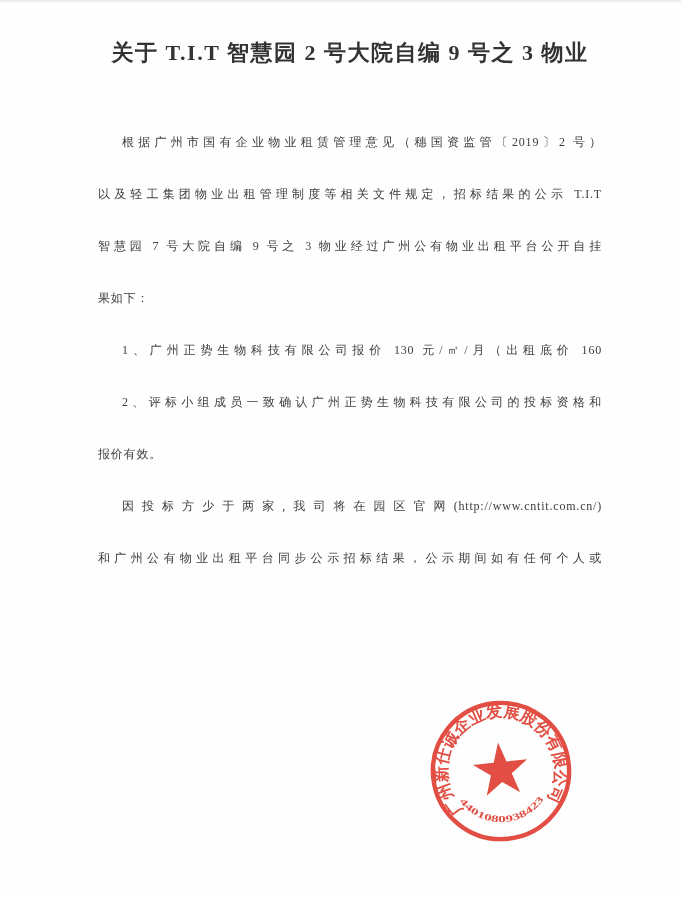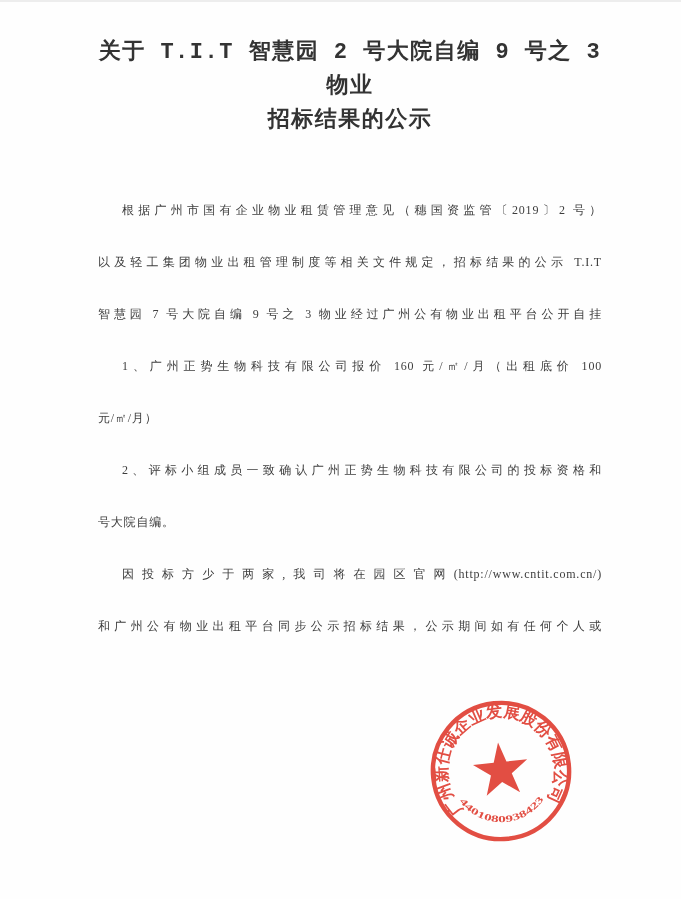--- a/index.html
+++ b/index.html
@@ -19,21 +19,20 @@
     padding: 0 79px 0 98px;
   }
   .doc-title {
     margin-top: 34px;
     text-align: center;
     font-size: 22px;
     font-weight: bold;
     line-height: 34px;
     letter-spacing: 1.5px;
     color: #333;
-    font-family: Liberation Mono, monospace;
   }
   .body-block {
     margin-top: 46px;
   }
   .line {
     display: block;
     font-size: 12px;
     line-height: 52px;
     letter-spacing: 0.8px;
     white-space: normal;
@@ -60,31 +59,30 @@
   }
 </style>
 </head>
 <body>
 
 <div class="page">
   <div class="content">
 
     <div class="doc-title">
       <div>关于 T.I.T 智慧园 2 号大院自编 9 号之 3 物业</div>
-      <div>招标结果的公示</div>
     </div>
 
     <div class="body-block">
       <span class="line just indent">根据广州市国有企业物业租赁管理意见（穗国资监管〔2019〕2 号）</span>
       <span class="line just">以及轻工集团物业出租管理制度等相关文件规定，招标结果的公示 T.I.T</span>
       <span class="line just">智慧园 7 号大院自编 9 号之 3 物业经过广州公有物业出租平台公开自挂</span>
-      <span class="line just indent">1、广州正势生物科技有限公司报价 160 元/㎡/月（出租底价 100</span>
-      <span class="line">元/㎡/月）</span>
+      <span class="line">果如下：</span>
+      <span class="line just indent">1、广州正势生物科技有限公司报价 130 元/㎡/月（出租底价 160</span>
       <span class="line just indent">2、评标小组成员一致确认广州正势生物科技有限公司的投标资格和</span>
-      <span class="line">号大院自编。</span>
+      <span class="line">报价有效。</span>
       <span class="line just indent">因投标方少于两家,我司将在园区官网(http://www.cntit.com.cn/)</span>
       <span class="line just">和广州公有物业出租平台同步公示招标结果，公示期间如有任何个人或</span>
 
     </div>
 
   </div>
 
   <svg class="stamp" viewBox="-75 -75 150 150" aria-hidden="true">
     <g transform="rotate(-6)" fill="none">
       <circle r="69" stroke-width="4.5" stroke="#e03a2e"></circle>

